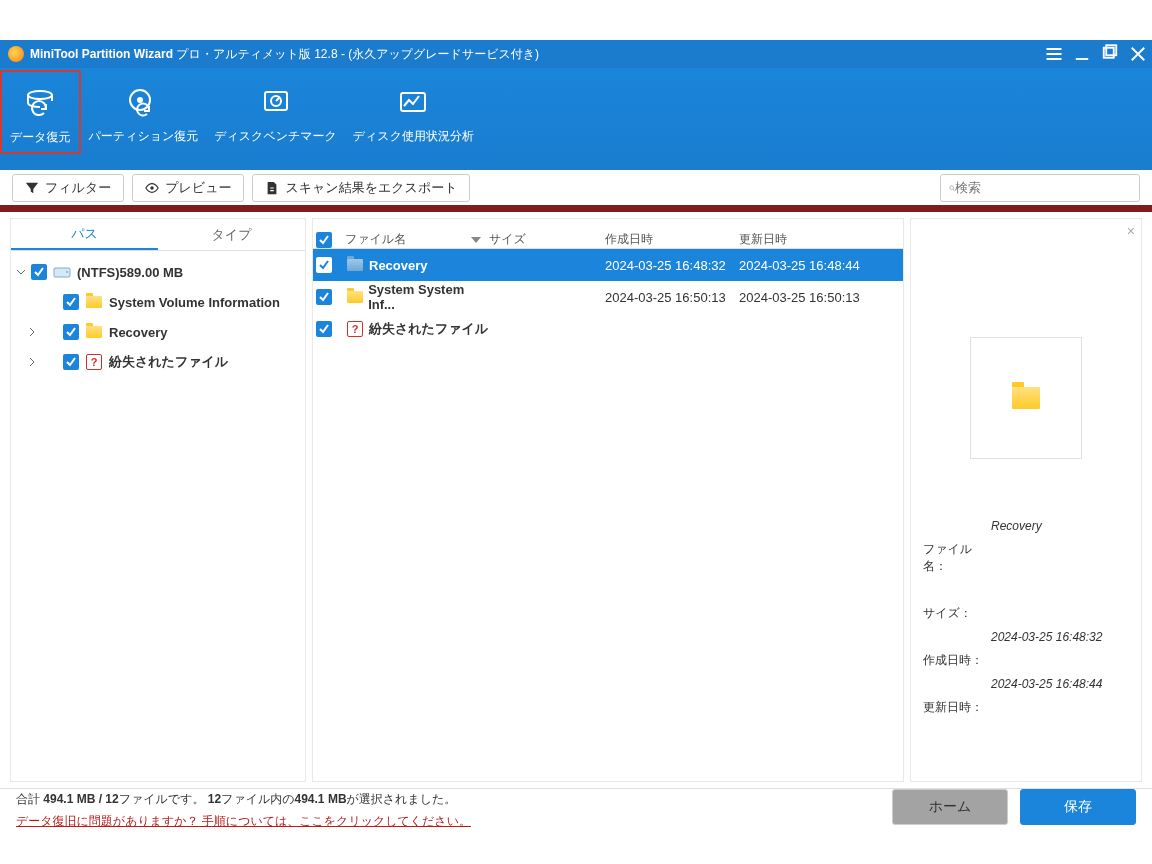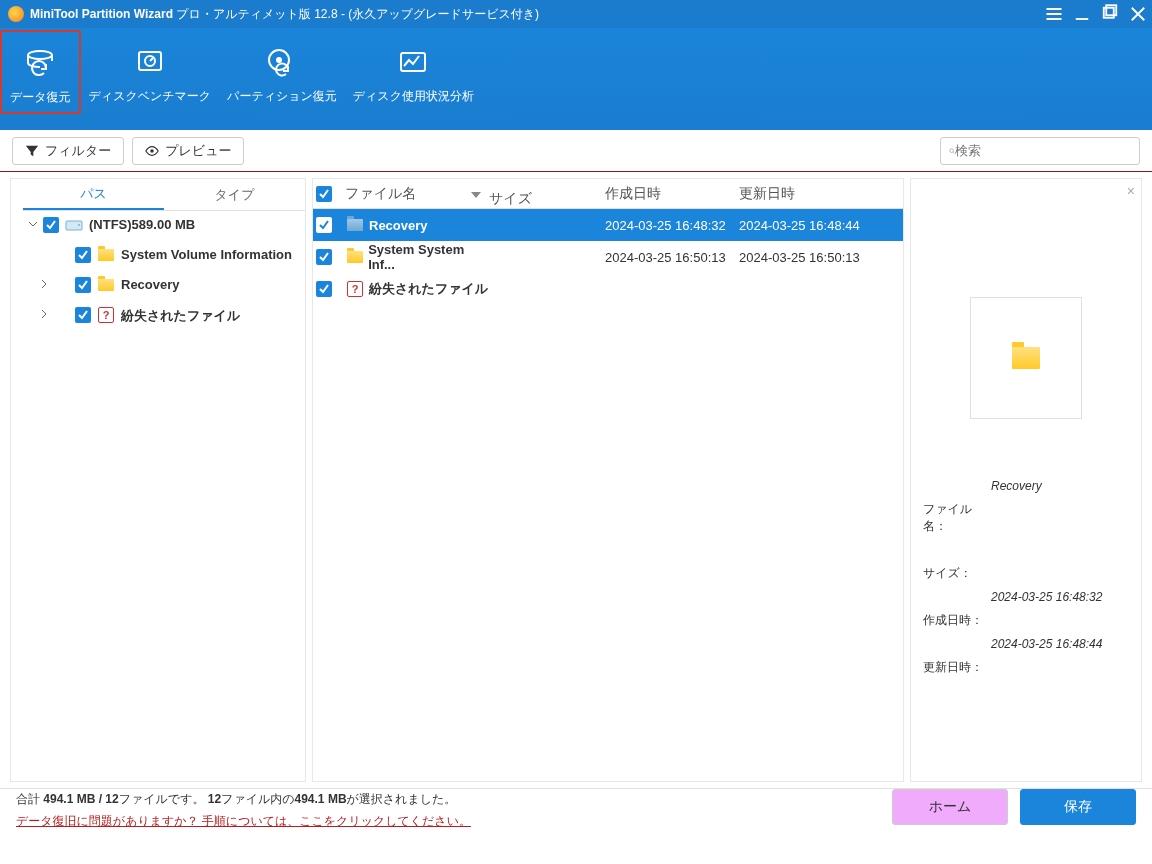--- a/index.html
+++ b/index.html
@@ -1,19 +1,19 @@
 <!DOCTYPE html>
 <html><head>
 <meta charset="utf-8">
 <style>
 * { box-sizing: border-box; margin: 0; padding: 0; font-family: "Segoe UI", "Yu Gothic UI", Meiryo, sans-serif; }
 body { width: 1152px; height: 864px; overflow: hidden; background: #fff; display: flex; flex-direction: column; font-size: 13px; color: #333; }
 
 
-.titlebar { background: #1b7bcc; height: 28px; display: flex; align-items: center; padding: 0 8px; color: #fff; font-size: 12px; position: relative; }
+.titlebar { background: #1b7bcc; height: 28px; display: flex; align-items: center; padding: 0 8px; color: #fff; font-size: 12px; position: relative; margin-top: 40px; }
 .titlebar .app-icon { width: 16px; height: 16px; border-radius: 50%; background: radial-gradient(circle at 40% 40%, #ffd54f, #f57f17); margin-right: 6px; }
 .titlebar .title-text { flex: 0 0 auto; }
 .titlebar .title-text .bold { font-weight: bold; }
 .titlebar .win-controls { position: absolute; right: 4px; top: 0; height: 100%; display: flex; align-items: center; gap: 8px; }
 .titlebar .win-controls span { width: 20px; height: 20px; display: flex; align-items: center; justify-content: center; cursor: pointer; }
 .titlebar svg { stroke: #fff; fill: none; }
 
 
 .ribbon { background: linear-gradient(#1a85da, #1a7dcf); height: 102px; display: flex; align-items: flex-start; padding: 0; position: relative; }
 .ribbon-btn { display: flex; flex-direction: column; align-items: center; justify-content: center; min-width: 80px; padding: 14px 8px 6px 8px; color: #fff; font-size: 12px; cursor: pointer; height: 86px; }
@@ -23,50 +23,50 @@
 .ribbon-manual .ic { width:30px;height:30px;margin-bottom:8px;}
 
 
 .tabstrip { background: #1a7dcf; height: 30px; display: flex; align-items: flex-end; padding-left: 12px; margin-top:-30px;}
 .tab { height: 28px; padding: 0 14px; display: flex; align-items: center; font-size: 13px; color: #fff; cursor:pointer; border-radius:2px 2px 0 0;}
 .tab.inactive { background: rgba(255,255,255,0.3); color:#1b4a6e; margin-right:4px;}
 .tab.active { background: #fff; color: #333; }
 .tab .close { margin-left: 6px; color: #888; font-size: 14px; }
 
 
-.toolbar { height: 42px; display: flex; align-items: center; padding: 0 12px; border-bottom: 1px solid #7f1d1d; gap: 8px; background:#fff; }
+.toolbar { height: 42px; display: flex; align-items: center; padding: 0 12px; border-bottom: 7px solid #7f1d1d; gap: 8px; background:#fff; }
 .tb-btn { border: 1px solid #ccc; border-radius: 3px; height: 28px; padding: 0 12px; display: flex; align-items: center; gap: 6px; font-size: 13px; cursor: pointer; background:#fff;}
 .tb-btn svg { width:14px;height:14px; }
 .search-box { margin-left: auto; width: 200px; height: 28px; border: 1px solid #ccc; border-radius: 3px; display: flex; align-items: center; padding: 0 8px; }
 .search-box input { border: none; outline: none; flex: 1; font-size: 13px; }
 .search-box svg {width:14px;height:14px;stroke:#888;fill:none;}
 
 
 .main { flex: 1; display: flex; overflow: hidden; background:#fff;}
-.left-pane { width: 296px; border-right: 1px solid #e0e0e0; display: flex; flex-direction: column; margin:6px 0 6px 10px; border:1px solid #e8e8e8;padding-left:12px;}
+.left-pane { width: 296px; border-right: 1px solid #e0e0e0; display: flex; flex-direction: column; margin:6px 0 6px 10px; border:1px solid #e8e8e8;}
 .lp-tabs { height: 32px; display: flex; border-bottom: 1px solid #e0e0e0; }
 .lp-tab { flex: 1; display: flex; align-items: center; justify-content: center; font-size: 13px; cursor:pointer;}
 .lp-tab.active { color: #1a85da; border-bottom: 2px solid #1a85da; }
 .lp-tab.inactive { color: #666; }
 .tree { padding: 6px 0; }
-.tree-row { display: flex; align-items: flex-start; height: 30px; padding-right: 8px; cursor:pointer;}
+.tree-row { display: flex; align-items: center; height: 30px; padding-right: 8px; cursor:pointer;}
 .tree-row .indent0 { width: 20px; display:flex;justify-content:center;}
 .chevron { width: 14px; height:14px; display:inline-flex;align-items:center;justify-content:center;}
 .chevron svg{width:10px;height:10px;stroke:#666;fill:none;}
 .chk { width: 16px; height: 16px; background: #1a85da; border-radius: 2px; display: inline-flex; align-items: center; justify-content: center; margin-right: 6px; flex-shrink:0;}
 .chk svg {width:10px;height:10px;stroke:#fff;stroke-width:2;fill:none;}
 .drive-icon, .folder-icon, .q-icon { width:18px;height:16px; margin-right:6px; flex-shrink:0; display:inline-flex;align-items:center;justify-content:center;}
 .folder-yellow { background: linear-gradient(#ffe082,#ffca28); border-radius:1px; width:16px;height:12px; position:relative;}
 .folder-yellow::before{content:"";position:absolute;top:-3px;left:0;width:7px;height:3px;background:#ffca28;border-radius:1px 1px 0 0;}
 .q-badge { width:16px;height:16px;background:#fff;border:1px solid #d32f2f;color:#d32f2f;font-weight:bold;font-size:11px;display:flex;align-items:center;justify-content:center;border-radius:2px;}
 .tree-row .label { font-size: 13px; font-weight: bold; white-space:nowrap; overflow:hidden; text-overflow:ellipsis;}
 
 
 .center-pane { flex: 1; display: flex; flex-direction: column; margin:6px 0 6px 6px; border:1px solid #e8e8e8;}
-.list-header { height: 30px; display: flex; align-items: center; border-bottom: 1px solid #e0e0e0; font-size: 14px; color: #555; }
+.list-header { height: 30px; display: flex; align-items: flex-end; border-bottom: 1px solid #e0e0e0; font-size: 12px; color: #555; }
 .col-chk { width: 28px; display:flex;justify-content:center;}
 .col-name { width: 148px; padding-left:4px; display:flex;align-items:center; position:relative;}
 .col-size { width: 116px; margin-top: 10px; }
 .col-created { width: 134px; }
 .col-modified { flex: 1; }
 .sort-arrow { margin-left:auto; margin-right:8px; }
 .sort-arrow svg{width:10px;height:10px;fill:#888;}
 .list-body { flex: 1; }
 .list-row { height: 32px; display: flex; align-items: center; font-size: 13px; }
 .list-row.selected { background: #1a85da; color: #fff; }
@@ -88,21 +88,21 @@
 .meta-row .v { font-style: italic; color:#333;}
 
 
 .footer { height: 76px; border-top: 1px solid #e0e0e0; display: flex; align-items: flex-start; padding: 0 16px; }
 .footer-left { font-size: 12px; line-height: 1.8; }
 .footer-left .sum { color:#333; }
 .footer-left .sum b { font-weight:bold; }
 .footer-left a { color: #b91c1c; }
 .footer-btns { margin-left: auto; display: flex; gap: 12px; }
 .btn { width: 116px; height: 36px; display: flex; align-items: center; justify-content: center; border-radius: 3px; font-size: 14px; cursor:pointer;}
-.btn-home { border: 1px solid #ccc; background:#f0abfc; }
+.btn-home { border: 1px solid #ccc; background:#a3a3a3; }
 .btn-save { background: #1a85da; color: #fff; border:1px solid #1a85da;}
 </style>
 </head>
 <body>
 
 <div class="titlebar">
   <span class="app-icon"></span>
   <span class="title-text">
     <span class="bold">MiniTool Partition Wizard</span><span> プロ・アルティメット版 12.8 - (永久アップグレードサービス付き)</span>
   </span>
@@ -140,37 +140,37 @@
           <path d="M29 8v6" fill="none" stroke="#fff" stroke-width="2"></path>
           <path d="M21 26a7 7 0 1 1 2-5" fill="none" stroke="#fff" stroke-width="2"></path>
           <path d="M23 17v5h-5" fill="none" stroke="#fff" stroke-width="2"></path>
         </svg>
       </span>
     <span>データ復元</span>
   </div>
   <div class="ribbon-btn">
     <span class="ic">
         <svg width="34" height="34" viewBox="0 0 34 34">
-          <rect x="6" y="6" width="22" height="18" rx="2" fill="none" stroke="#fff" stroke-width="2"></rect>
-          <circle cx="17" cy="15" r="5" fill="none" stroke="#fff" stroke-width="2"></circle>
-          <path d="M17 15l3-3" stroke="#fff" stroke-width="2"></path>
-        </svg>
-      </span>
-    <span>ディスクベンチマーク</span>
-  </div>
-  <div class="ribbon-btn">
-    <span class="ic">
-        <svg width="34" height="34" viewBox="0 0 34 34">
           <circle cx="14" cy="14" r="10" fill="none" stroke="#fff" stroke-width="2"></circle>
           <circle cx="14" cy="14" r="3" fill="#fff"></circle>
           <path d="M21 28a6 6 0 1 1 2-4" fill="none" stroke="#fff" stroke-width="2"></path>
           <path d="M23 20v5h-5" fill="none" stroke="#fff" stroke-width="2"></path>
         </svg>
       </span>
     <span>パーティション復元</span>
+  </div>
+  <div class="ribbon-btn">
+    <span class="ic">
+        <svg width="34" height="34" viewBox="0 0 34 34">
+          <rect x="6" y="6" width="22" height="18" rx="2" fill="none" stroke="#fff" stroke-width="2"></rect>
+          <circle cx="17" cy="15" r="5" fill="none" stroke="#fff" stroke-width="2"></circle>
+          <path d="M17 15l3-3" stroke="#fff" stroke-width="2"></path>
+        </svg>
+      </span>
+    <span>ディスクベンチマーク</span>
   </div>
   <div class="ribbon-btn">
     <span class="ic">
         <svg width="34" height="34" viewBox="0 0 34 34">
           <rect x="5" y="7" width="24" height="18" rx="2" fill="none" stroke="#fff" stroke-width="2"></rect>
           <path d="M8 20l5-6 4 4 6-8" fill="none" stroke="#fff" stroke-width="2"></path>
         </svg>
       </span>
     <span>ディスク使用状況分析</span>
   </div>
@@ -192,20 +192,27 @@
         <path d="M1 2h14l-5.5 7v5l-3-2v-3z" fill="#333"></path>
       </svg>
     <span>フィルター</span>
   </div>
   <div class="tb-btn">
     <svg viewBox="0 0 16 16">
         <path d="M8 3C4 3 1 8 1 8s3 5 7 5 7-5 7-5-3-5-7-5z" fill="none" stroke="#333" stroke-width="1.3"></path>
         <circle cx="8" cy="8" r="2" fill="#333"></circle>
       </svg>
     <span>プレビュー</span>
+  </div>
+  <div class="tb-btn">
+    <svg viewBox="0 0 16 16">
+        <path d="M3 1h7l3 3v11H3z" fill="#333"></path>
+        <path d="M6 8h4M6 11h4" stroke="#fff" stroke-width="1.2"></path>
+      </svg>
+    <span>スキャン結果をエクスポート</span>
   </div>
   <div class="search-box">
     <svg viewBox="0 0 16 16">
         <circle cx="7" cy="7" r="5" stroke-width="1.5"></circle>
         <path d="M11 11l4 4" stroke-width="1.5"></path>
       </svg>
     <input type="text" placeholder="検索" style="">
   </div>
 </div>
 

